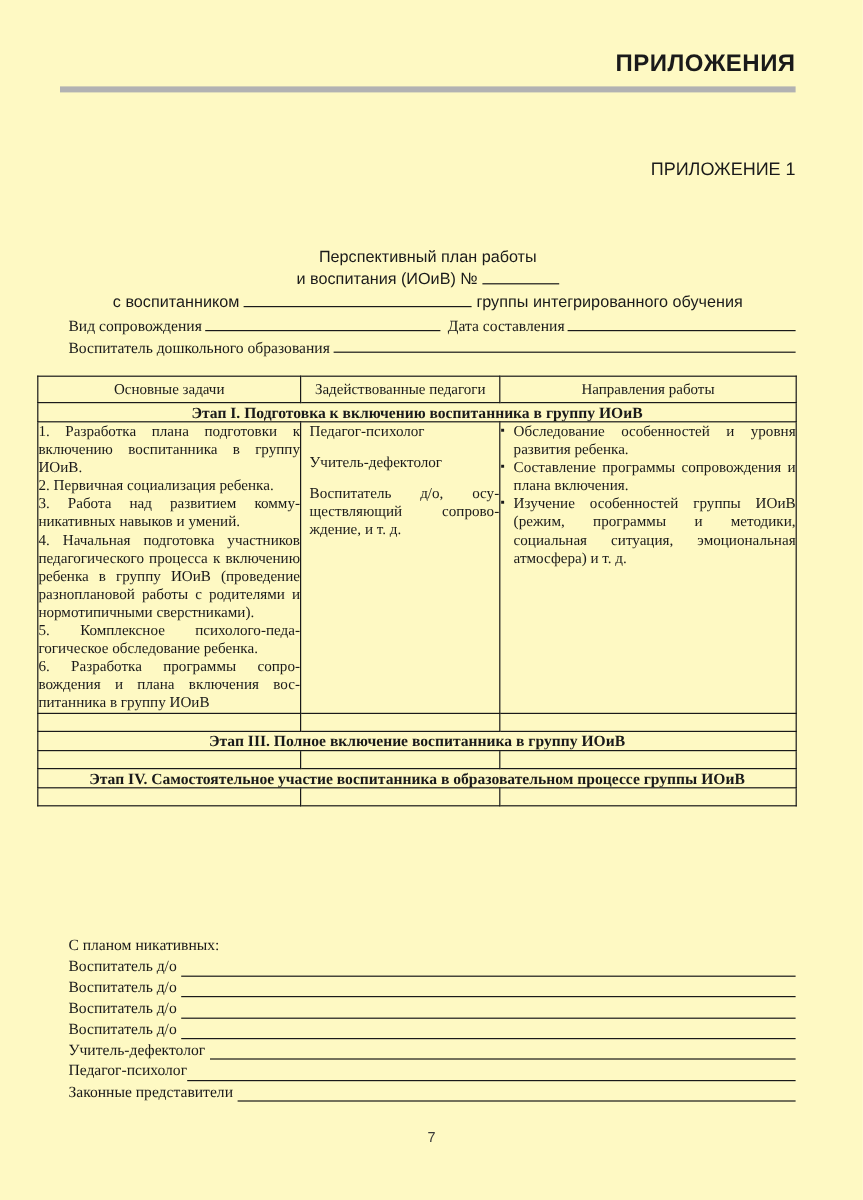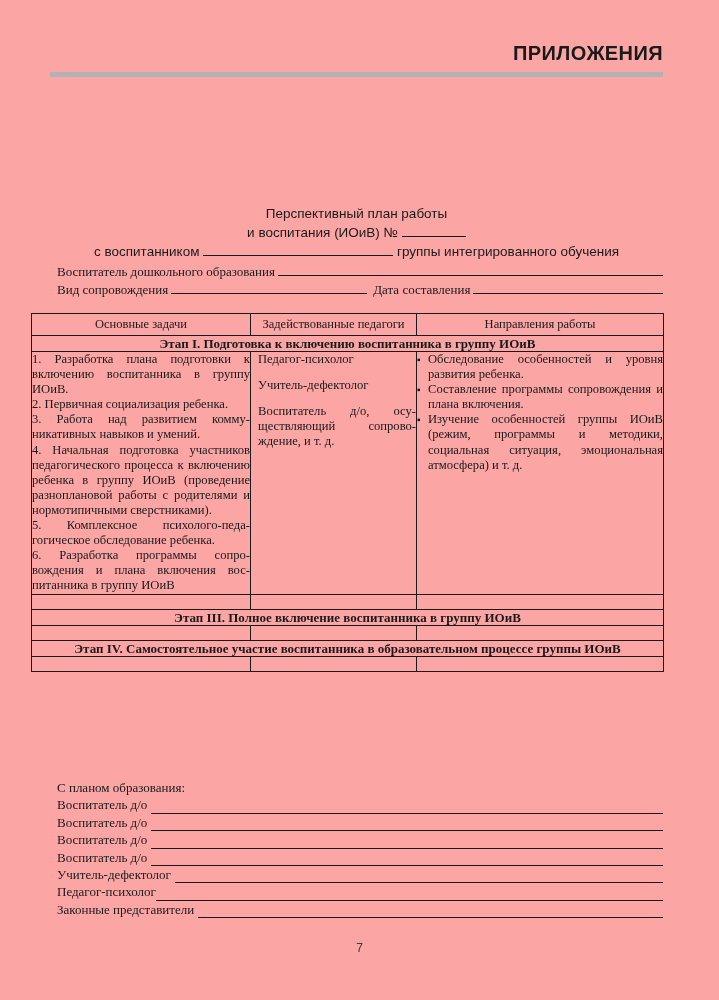--- a/index.html
+++ b/index.html
@@ -12,21 +12,21 @@
     height: 1000px;
     position: relative;
     font-family: "Liberation Serif", serif;
     color: #1a1a1a;
     overflow: hidden;
   }
 
   .page {
     position: absolute;
     inset: 0;
-    background: #fca5a5;
+    background: #fef9c3;
   }
 
   
   .running-head {
     position: absolute;
     top: 42px;
     left: 50px;
     right: 56px;
     text-align: right;
     font-family: "Liberation Sans", sans-serif;
@@ -206,44 +206,45 @@
 </style>
 </head>
 <body>
 
 <div class="page">
 
   <div class="running-head">ПРИЛОЖЕНИЯ</div>
   <div class="head-rule"></div>
 
   <div class="appendix-block">
+    <div>ПРИЛОЖЕНИЕ 1</div>
   </div>
 
   <div class="doc-title">
     <div class="l1">Перспективный план работы</div>
     <div class="l2">
       <span>и воспитания (ИОиВ) №</span>
       <span class="fill fill-sm"></span>
     </div>
     <div class="l2">
       <span>с воспитанником</span>
       <span class="fill fill-lg"></span>
       <span>группы интегрированного обучения</span>
     </div>
   </div>
 
   <div class="fields">
     <div class="field-row">
-      <span class="lbl">Воспитатель дошкольного образования</span>
-      <span class="rule"></span>
-    </div>
-    <div class="field-row">
       <span class="lbl">Вид сопровождения</span>
       <span class="rule fixed"></span>
       <span class="lbl2">Дата составления</span>
+      <span class="rule"></span>
+    </div>
+    <div class="field-row">
+      <span class="lbl">Воспитатель дошкольного образования</span>
       <span class="rule"></span>
     </div>
   </div>
 
   <table class="plan">
     <colgroup>
       <col style="width:219px">
       <col style="width:166px">
       <col style="width:247px">
     </colgroup>
@@ -302,21 +303,21 @@
       </tr>
       <tr>
         <td class="empty"></td>
         <td class="empty"></td>
         <td class="empty"></td>
       </tr>
     </tbody>
   </table>
 
   <div class="signoff">
-    <div class="intro">С планом образования:</div>
+    <div class="intro">С планом никативных:</div>
     <div class="sig-row">
       <span class="lbl">Воспитатель д/о</span>
       <span class="rule"></span>
     </div>
     <div class="sig-row">
       <span class="lbl">Воспитатель д/о</span>
       <span class="rule"></span>
     </div>
     <div class="sig-row">
       <span class="lbl">Воспитатель д/о</span>

